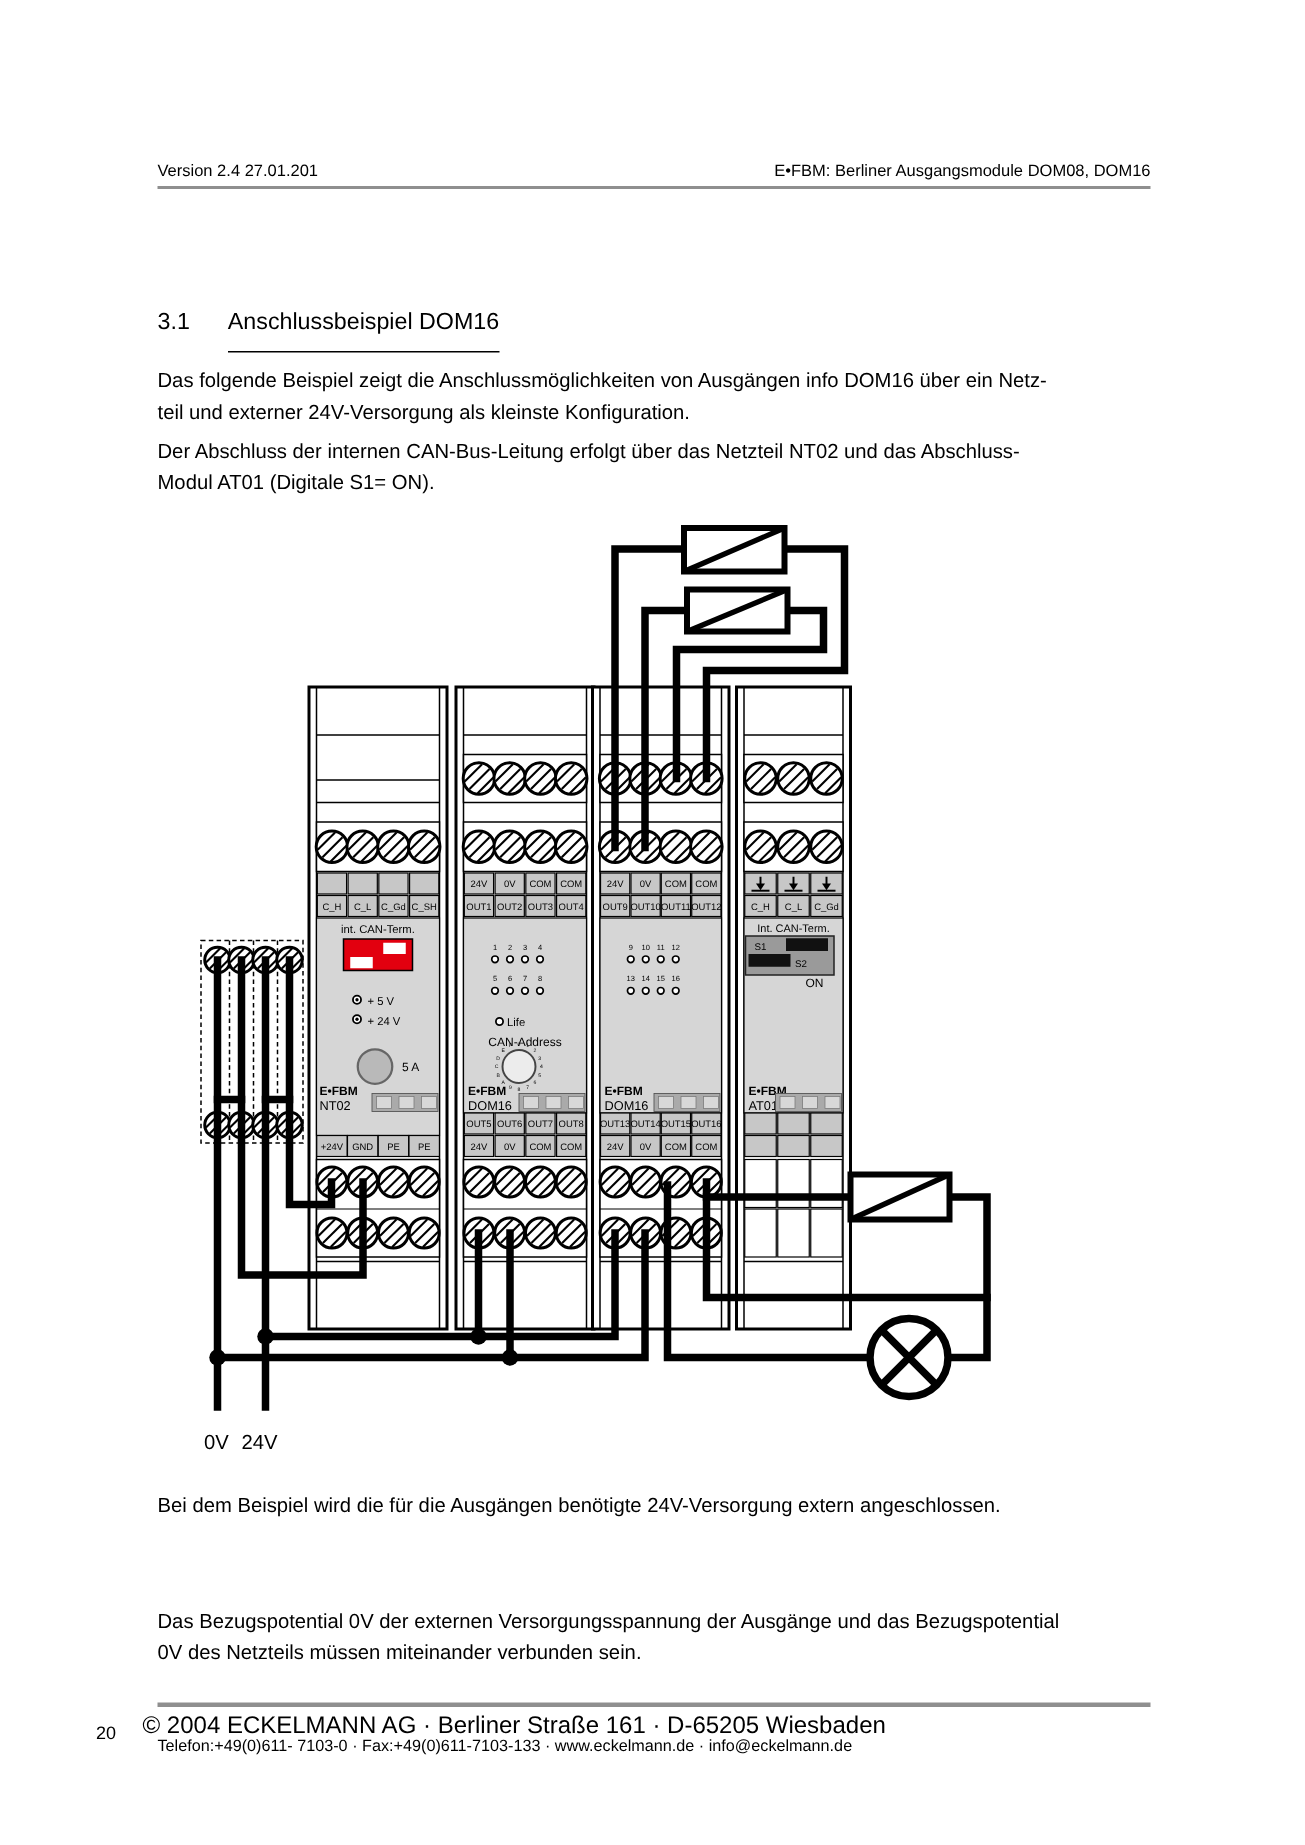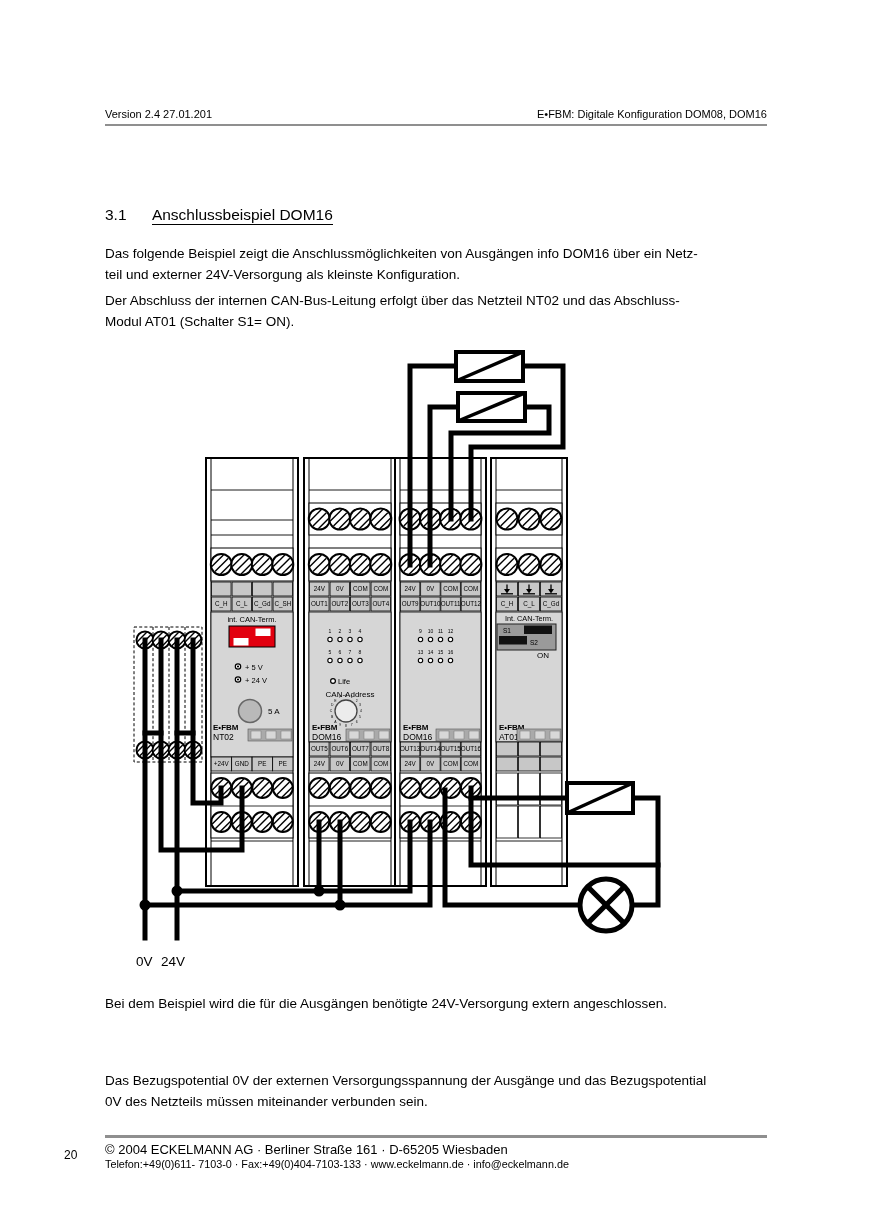--- a/index.html
+++ b/index.html
@@ -4,46 +4,46 @@
 <style>
   html,body{margin:0;padding:0}
   body{width:870px;height:1230px;position:relative;background:#fff;color:#000;
        font-family:"Liberation Sans",sans-serif;overflow:hidden}
   .abs{position:absolute}
   .hdr-left{left:105px;top:108px;font-size:11px}
   .hdr-right{right:103px;top:108px;font-size:11px}
   .hdr-rule{left:105px;top:124px;width:662px;height:2px;background:#8f8f8f}
   .heading{left:105px;top:206px;font-size:15.5px}
   .heading .num{display:inline-block}
-  .heading .underlined{margin-left:21px;border-bottom:1.3px solid #000;padding-bottom:1px}
+  .heading .underlined{margin-left:21px;border-bottom:1.3px solid #000;padding-bottom:11px}
   .para{left:105px;width:690px;font-size:13.5px;line-height:21px;white-space:pre-line}
   .p1{top:243px}.p2{top:290px}.p3{top:993px}.p4{top:1070px}
   #diagram{left:0;top:0}
   #diagram text{font-family:"Liberation Sans",sans-serif}
   .ftr-rule{left:105px;top:1135px;width:662px;height:2.5px;background:#8f8f8f}
   .page-num{left:64px;top:1148px;font-size:12px}
-  .ftr-line1{left:105px;top:1142px;font-size:13px}
+  .ftr-line1{left:95px;top:1142px;font-size:16px}
   .ftr-line2{left:105px;top:1158px;font-size:10.8px}
 </style>
 </head>
 <body>
 
 <div class="abs hdr-left">Version 2.4   27.01.201</div>
-<div class="abs hdr-right">E•FBM: Digitale Konfiguration DOM08, DOM16</div>
+<div class="abs hdr-right">E•FBM: Berliner Ausgangsmodule DOM08, DOM16</div>
 <div class="abs hdr-rule"></div>
 
 <div class="abs heading">
   <span class="num">3.1</span>
   <span class="underlined">Anschlussbeispiel DOM16</span>
 </div>
 
 <div class="abs para p1">Das folgende Beispiel zeigt die Anschlussmöglichkeiten von Ausgängen info DOM16 über ein Netz-
 teil und externer 24V-Versorgung als kleinste Konfiguration.</div>
 <div class="abs para p2">Der Abschluss der internen CAN-Bus-Leitung erfolgt über das Netzteil NT02 und das Abschluss-
-Modul AT01 (Schalter S1= ON).</div>
+Modul AT01 (Digitale S1= ON).</div>
 
 <svg id="diagram" class="abs" width="870" height="1230" viewBox="0 0 870 1230">
     <g>
       <rect x="206" y="458" width="92" height="428" fill="#fff" stroke="#000" stroke-width="2"></rect>
       <line x1="211" y1="458" x2="211" y2="886" stroke="#000" stroke-width="1"></line>
       <line x1="293" y1="458" x2="293" y2="886" stroke="#000" stroke-width="1"></line>
       <line x1="211" y1="490" x2="293" y2="490" stroke="#000" stroke-width="0.9"></line>
       <line x1="211" y1="520" x2="293" y2="520" stroke="#000" stroke-width="0.9"></line>
       <line x1="211" y1="535" x2="293" y2="535" stroke="#000" stroke-width="0.9"></line>
       <rect x="211" y="548" width="82" height="33" fill="#fff" stroke="#000" stroke-width="1"></rect>
@@ -580,13 +580,13 @@
     </g>
   </svg>
 
 <div class="abs para p3">Bei dem Beispiel wird die für die Ausgängen benötigte 24V-Versorgung extern angeschlossen.</div>
 <div class="abs para p4">Das Bezugspotential 0V der externen Versorgungsspannung der Ausgänge und das Bezugspotential
 0V des Netzteils müssen miteinander verbunden sein.</div>
 
 <div class="abs ftr-rule"></div>
 <div class="abs page-num">20</div>
 <div class="abs ftr-line1">©  2004 ECKELMANN AG · Berliner Straße 161 · D-65205 Wiesbaden</div>
-<div class="abs ftr-line2">Telefon:+49(0)611- 7103-0 · Fax:+49(0)404-7103-133 · www.eckelmann.de · info@eckelmann.de</div>
+<div class="abs ftr-line2">Telefon:+49(0)611- 7103-0 · Fax:+49(0)611-7103-133 · www.eckelmann.de · info@eckelmann.de</div>
 
 </body></html>

